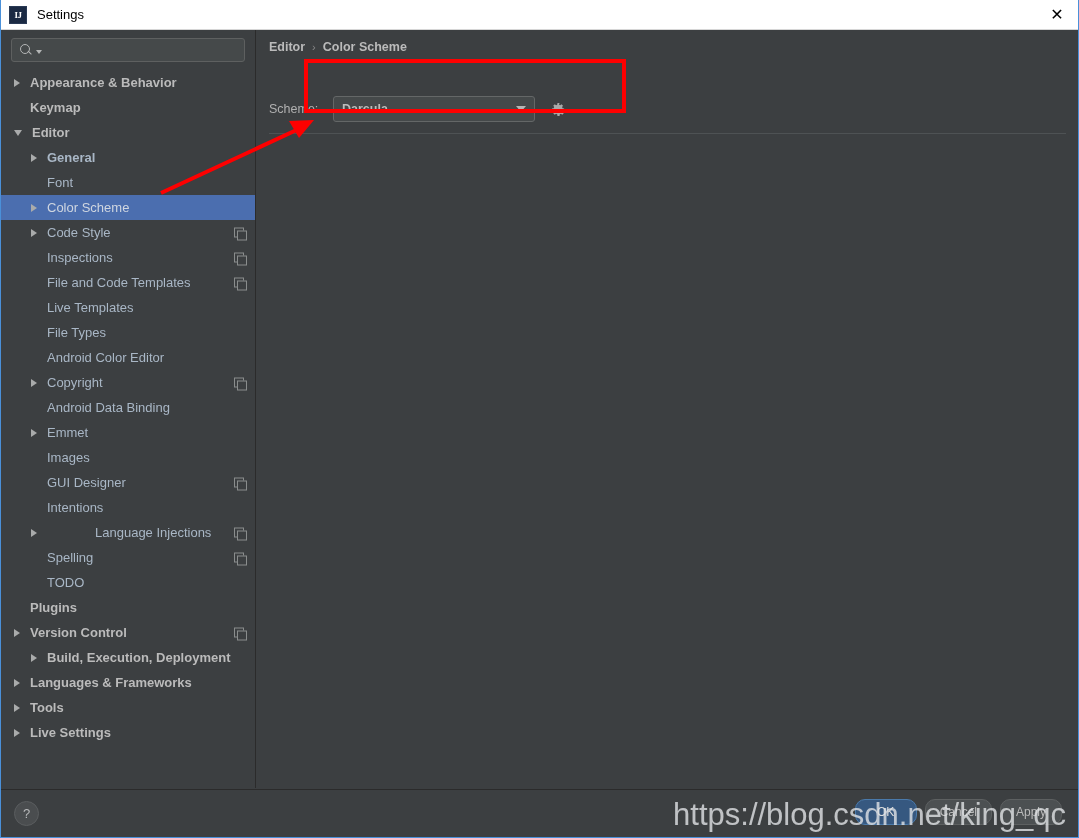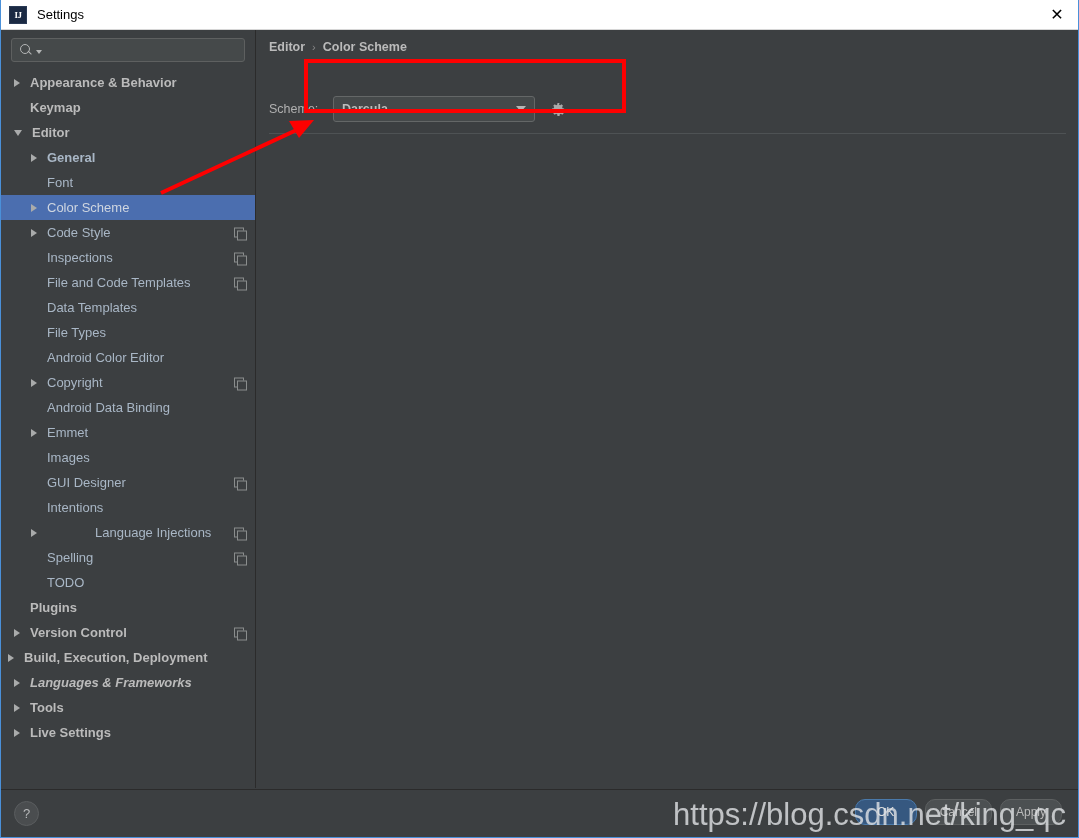--- a/index.html
+++ b/index.html
@@ -402,21 +402,21 @@
           <span class="tree-label" style="margin-left: 10px;">Inspections</span>
           <span class="copy-icon"></span>
         </div>
         <div class="tree-row" style="padding-left: 30px;">
           <span class="tree-arrow none"></span>
           <span class="tree-label" style="margin-left: 10px;">File and Code Templates</span>
           <span class="copy-icon"></span>
         </div>
         <div class="tree-row" style="padding-left: 30px;">
           <span class="tree-arrow none"></span>
-          <span class="tree-label" style="margin-left: 10px;">Data Templates</span>
+          <span class="tree-label" style="margin-left: 10px;">Live Templates</span>
         </div>
         <div class="tree-row" style="padding-left: 30px;">
           <span class="tree-arrow none"></span>
           <span class="tree-label" style="margin-left: 10px;">File Types</span>
         </div>
         <div class="tree-row" style="padding-left: 30px;">
           <span class="tree-arrow none"></span>
           <span class="tree-label" style="margin-left: 10px;">Android Color Editor</span>
         </div>
         <div class="tree-row" style="padding-left: 30px;">
@@ -461,27 +461,27 @@
         </div>
         <div class="tree-row bold" style="padding-left: 13px;">
           <span class="tree-arrow none"></span>
           <span class="tree-label" style="margin-left: 10px;">Plugins</span>
         </div>
         <div class="tree-row bold" style="padding-left: 13px;">
           <span class="tree-arrow"></span>
           <span class="tree-label" style="margin-left: 10px;">Version Control</span>
           <span class="copy-icon"></span>
         </div>
-        <div class="tree-row bold" style="padding-left: 7px;">
+        <div class="tree-row bold" style="padding-left: 30px;">
           <span class="tree-arrow"></span>
           <span class="tree-label" style="margin-left: 10px;">Build, Execution, Deployment</span>
         </div>
         <div class="tree-row bold" style="padding-left: 13px;">
           <span class="tree-arrow"></span>
-          <span class="tree-label" style="margin-left: 10px; font-style: italic;">Languages &amp; Frameworks</span>
+          <span class="tree-label" style="margin-left: 10px;">Languages &amp; Frameworks</span>
         </div>
         <div class="tree-row bold" style="padding-left: 13px;">
           <span class="tree-arrow"></span>
           <span class="tree-label" style="margin-left: 10px;">Tools</span>
         </div>
         <div class="tree-row bold" style="padding-left: 13px;">
           <span class="tree-arrow"></span>
           <span class="tree-label" style="margin-left: 10px;">Live Settings</span>
         </div>
       </div>

